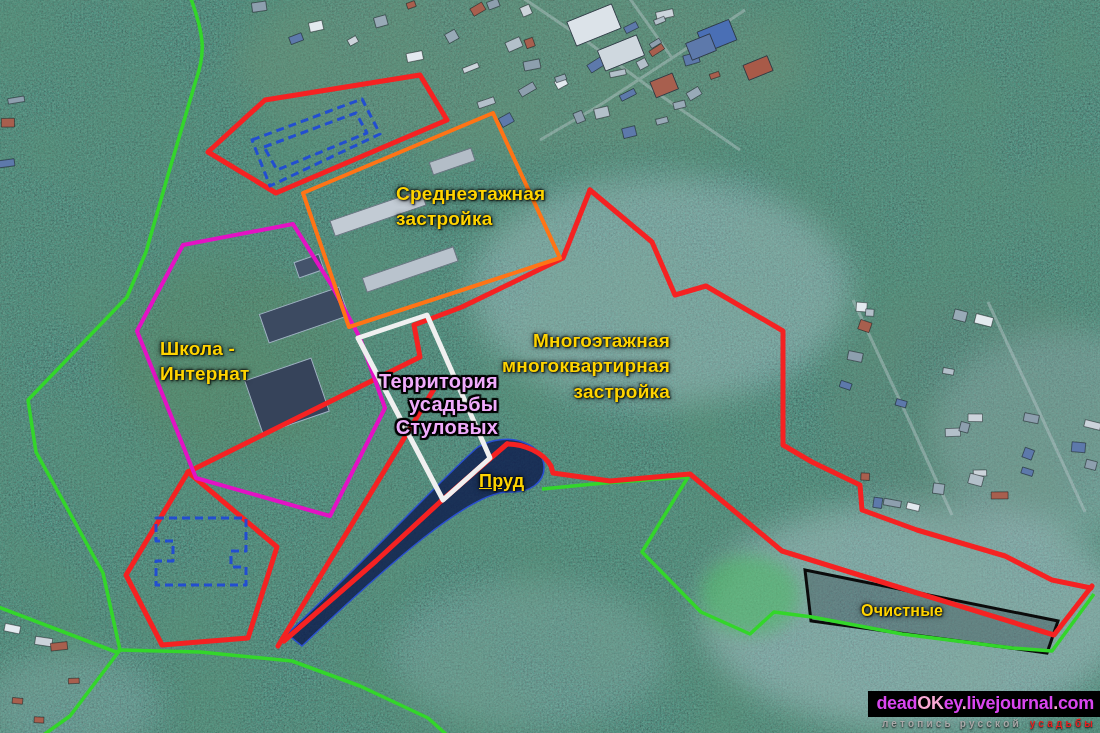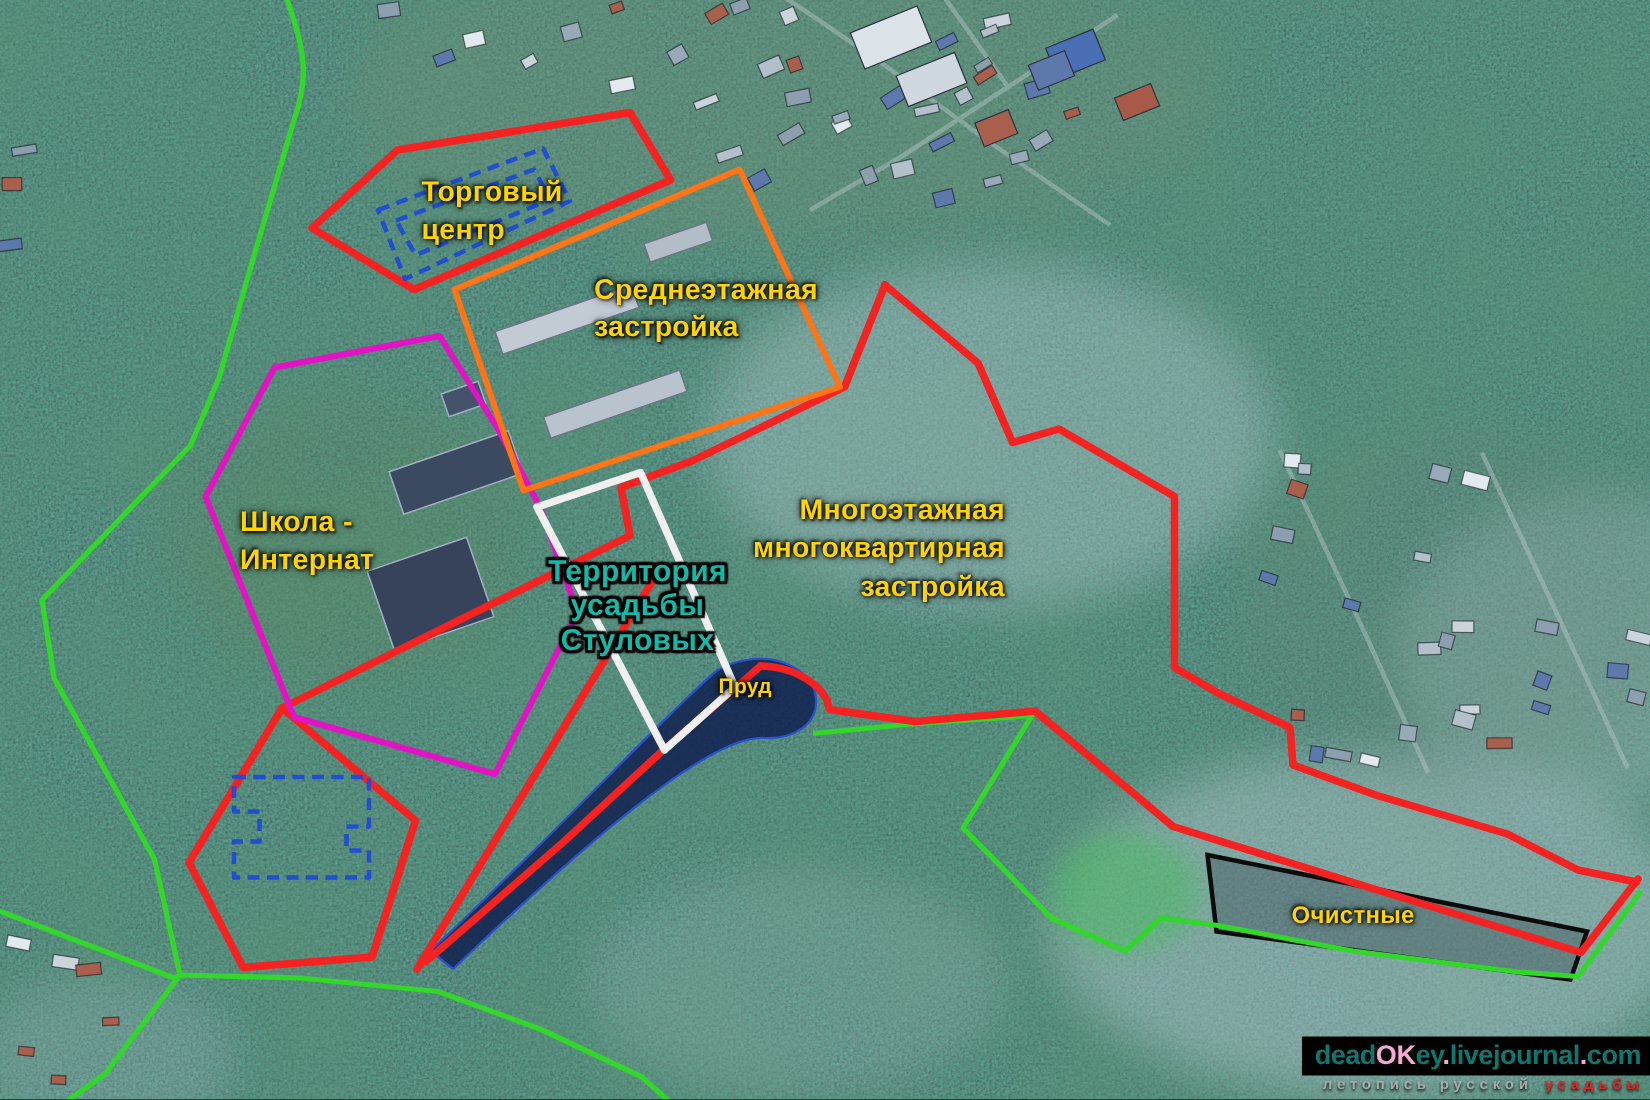--- a/index.html
+++ b/index.html
@@ -24,35 +24,35 @@
   svg{display:block;}
   .lbl{
     position:absolute;font-weight:bold;color:#ffd400;white-space:pre-line;
     font-size:19px;line-height:1.32;letter-spacing:.2px;
     text-shadow:1px 1px 2px rgba(0,0,0,.95),-1px -1px 2px rgba(0,0,0,.7),0 0 6px rgba(0,0,0,.85);
   }
   .lbl-shopping    {left:281px;top:116px;}
   .lbl-midrise     {left:396px;top:181px;}
   .lbl-school      {left:160px;top:336px;}
   .lbl-multistorey {left:502px;top:328px;line-height:1.33;text-align:right;}
-  .lbl-pond        {left:479px;top:448px;font-size:14px;}
+  .lbl-pond        {left:479px;top:470px;font-size:18px;text-decoration:underline;}
   .lbl-kgarten     {left:169px;top:527px;}
   .lbl-treatment   {left:861px;top:600px;font-size:16px;}
   .lbl-estate{
-    left:352px;top:370px;width:146px;text-align:center;color:#14b8a6;
+    left:352px;top:370px;width:146px;text-align:right;color:#f0abfc;
     font-size:20px;line-height:1.15;
     text-shadow:-2px -2px 1px #000,2px -2px 1px #000,-2px 2px 1px #000,2px 2px 1px #000,
                 -2px 0 1px #000,2px 0 1px #000,0 -2px 1px #000,0 2px 1px #000;
   }
   .watermark{
     position:absolute;right:0;top:691px;background:#000;
     padding:2px 6px 3px 8px;font-weight:bold;font-size:18px;letter-spacing:-.3px;
     white-space:nowrap;
   }
-  .wm-w{color:#0f766e;text-align:right;}
+  .wm-w{color:#d946ef;text-align:right;}
   .wm-r{color:#f9a8d4;}
   .tagline{
     position:absolute;right:4px;top:718px;font-weight:bold;font-size:10px;
     letter-spacing:3.2px;white-space:nowrap;
     text-shadow:0 1px 2px rgba(0,0,0,.9);
   }
   .tg-g{color:#a9a9a9;margin-left:20px;}
   .tg-r{color:#e62222;margin-left:8px;}
 </style>
 </head>
@@ -231,22 +231,20 @@
       <path d="M358,338 L427,315 L490,458 L443,500 Z"></path>
     </g>
 
     <g stroke-width="3" fill="none" stroke-dasharray="8 5" opacity="0.92" stroke-linejoin="round" stroke="#1e49d8">
       <path d="M252,140 L362,99 L380,134 L270,186 Z"></path>
       <path d="M264,147 L356,113 L367,133 L277,170 Z"></path>
       <path d="M156,518 L246,518 L246,551 L231,551 L231,567 L246,567 L246,585 L156,585 L156,561 L173,561 L173,541 L156,541 Z"></path>
     </g>
   </svg>
 
-  <div class="lbl lbl-shopping">Торговый
-центр</div>
   <div class="lbl lbl-midrise">Среднеэтажная
 застройка</div>
   <div class="lbl lbl-school">Школа -
 Интернат</div>
   <div class="lbl lbl-estate">Территория
 усадьбы
 Стуловых</div>
   <div class="lbl lbl-multistorey">Многоэтажная
 многоквартирная
 застройка</div>

